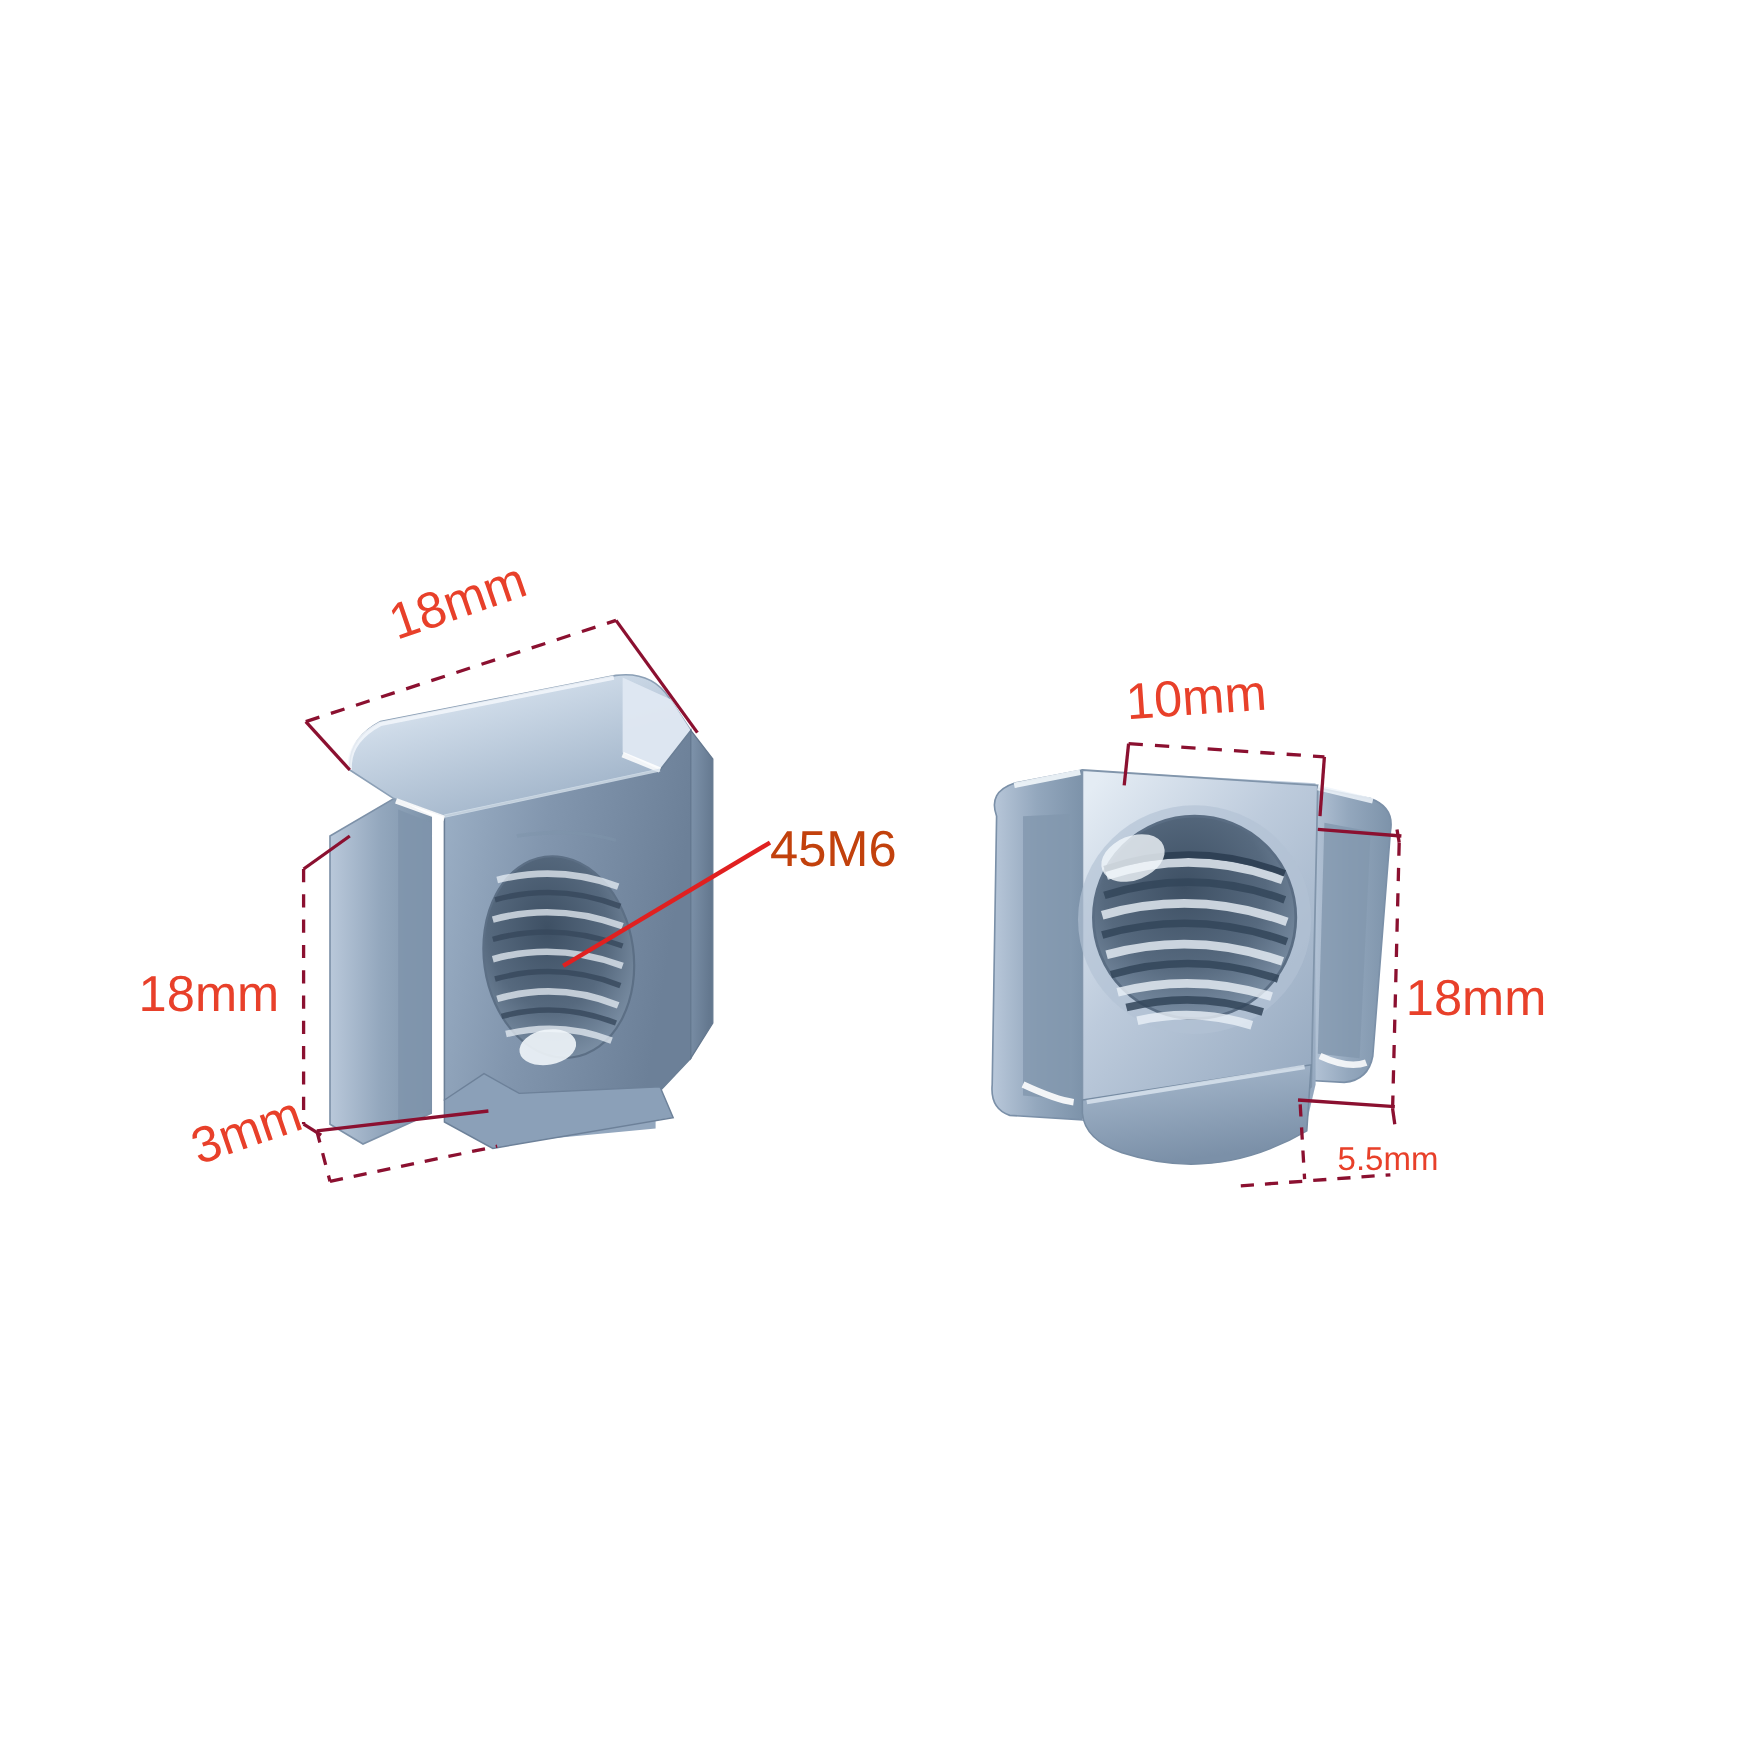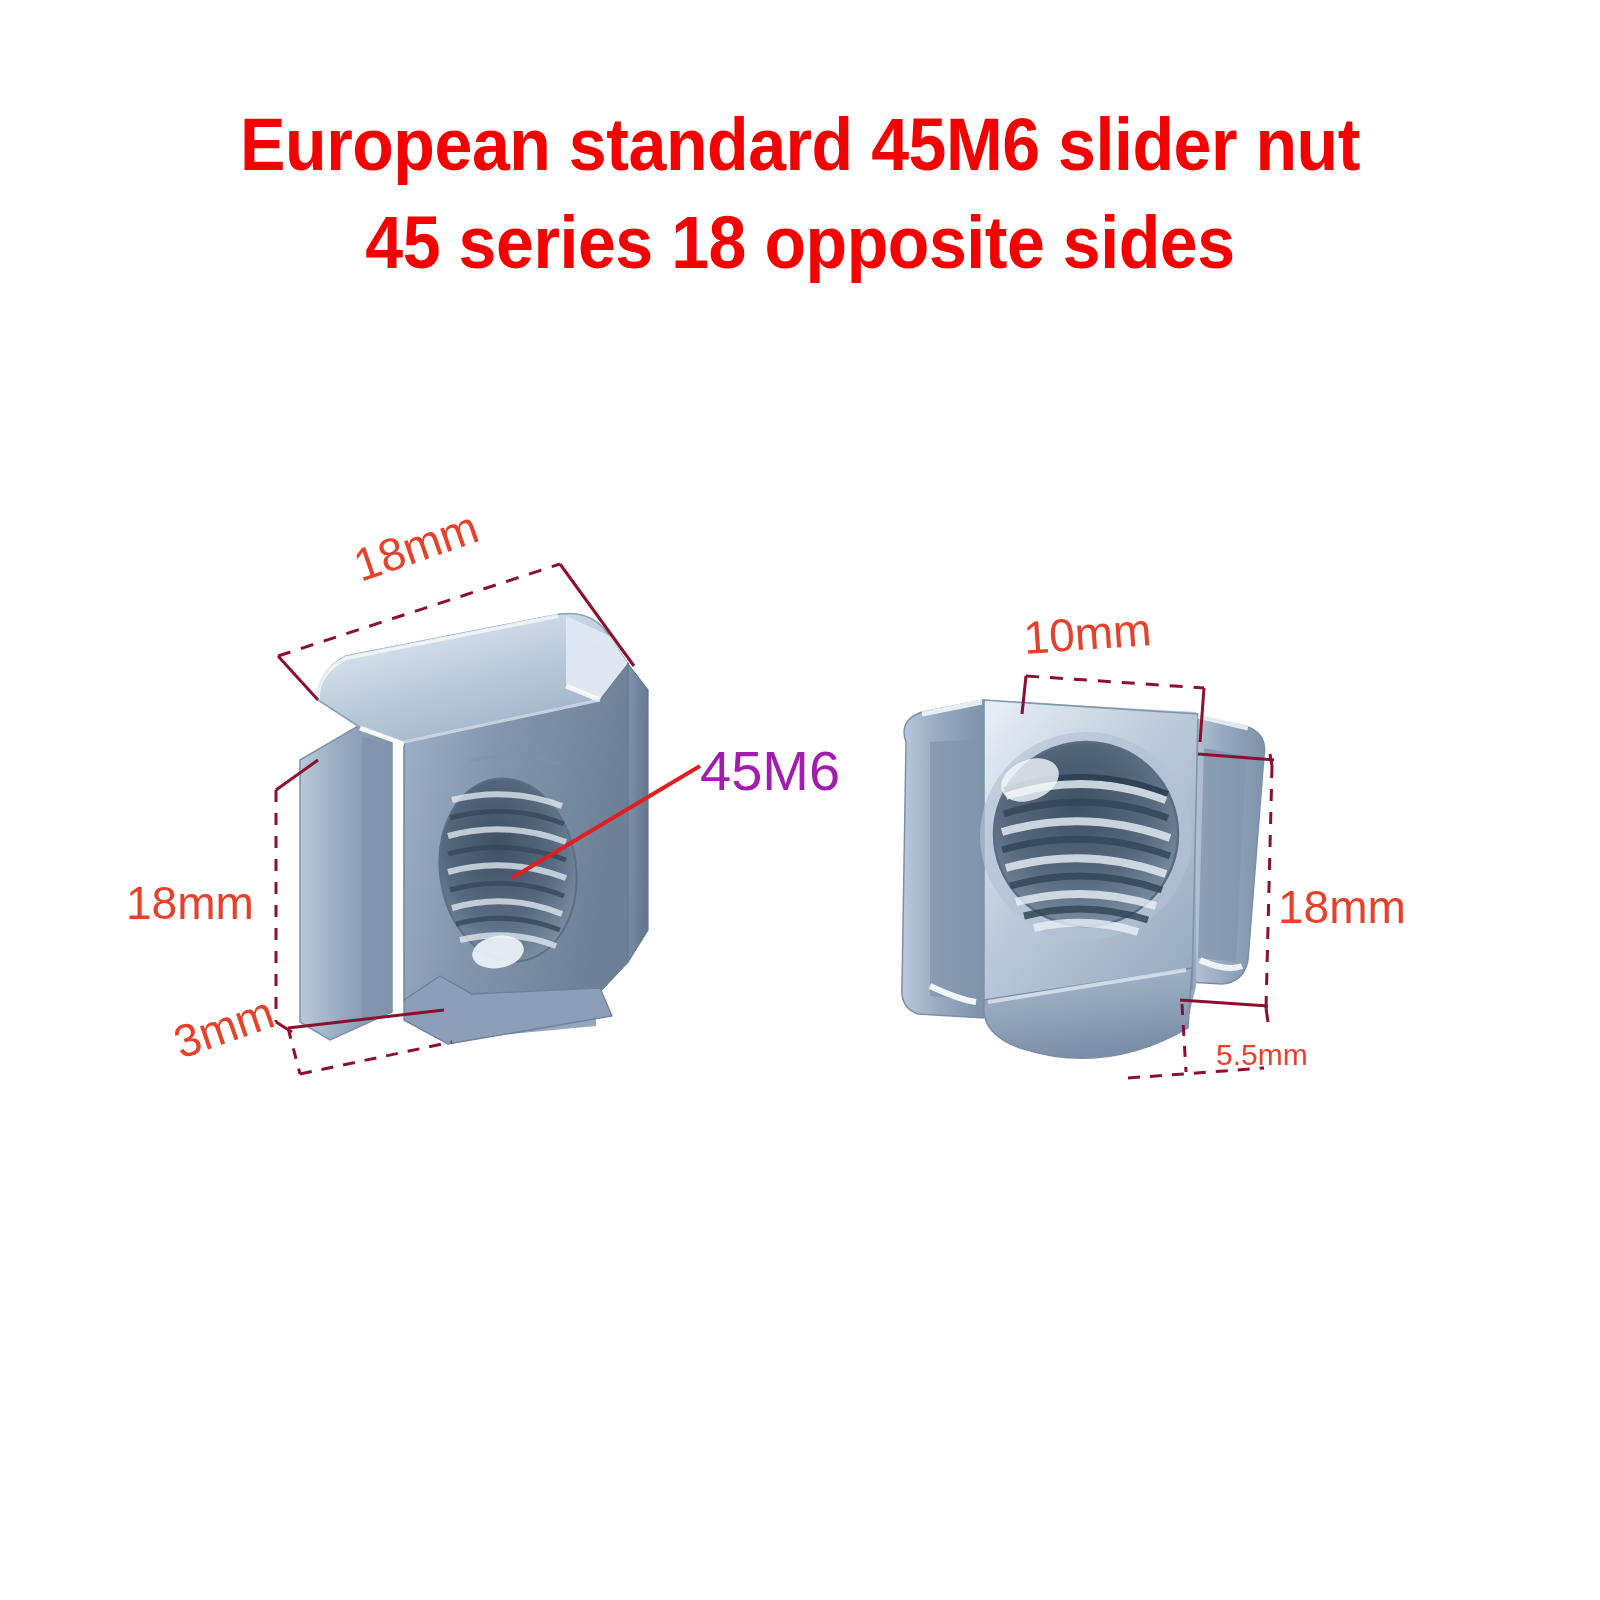--- a/index.html
+++ b/index.html
@@ -16,41 +16,37 @@
               transform:scaleX(0.92);transform-origin:center;white-space:nowrap;}
 
   
   #art{position:absolute;left:0;top:0;width:1600px;height:1600px;}
 
   
   .dim{position:absolute;color:#e8402a;font-size:46px;line-height:46px;
        font-weight:400;white-space:nowrap;
        font-family:"Liberation Sans","DejaVu Sans",sans-serif;}
   .dim.small{font-size:30px;}
-  .callout{position:absolute;color:#a21caf;font-size:56px;line-height:52px;
+  .callout{position:absolute;color:#c2410c;font-size:46px;line-height:52px;
            white-space:nowrap;
            font-family:"Liberation Sans","DejaVu Sans",sans-serif;}
 
   #d-l-top   {left:348px; top:545px;  transform:rotate(-19deg);transform-origin:left top;}
   #d-l-left  {left:126px; top:880px;}
   #d-l-bot   {left:168px; top:1022px; transform:rotate(-19deg);transform-origin:left top;}
   #d-callout {left:700px; top:745px;}
   #d-r-top   {left:1022px;top:615px;  transform:rotate(-4deg);transform-origin:left top;}
   #d-r-right {left:1278px;top:884px;}
   #d-r-bot   {left:1216px;top:1032px;}
 </style>
 </head>
 <body>
 
 <div id="stage">
 
-  <div class="title-block">
-    <span class="title-line">European standard 45M6 slider nut</span>
-    <span class="title-line">45 series 18 opposite sides</span>
-  </div>
 
   <svg id="art" viewBox="0 0 1600 1600">
     <defs>
 
       <linearGradient id="gTopFace" x1="0" y1="0" x2="0.65" y2="1">
         <stop offset="0" stop-color="#eef4fa"></stop>
         <stop offset="0.35" stop-color="#ccd9e7"></stop>
         <stop offset="1" stop-color="#9cb0c6"></stop>
       </linearGradient>
       <linearGradient id="gFront" x1="0" y1="0" x2="1" y2="0.25">

